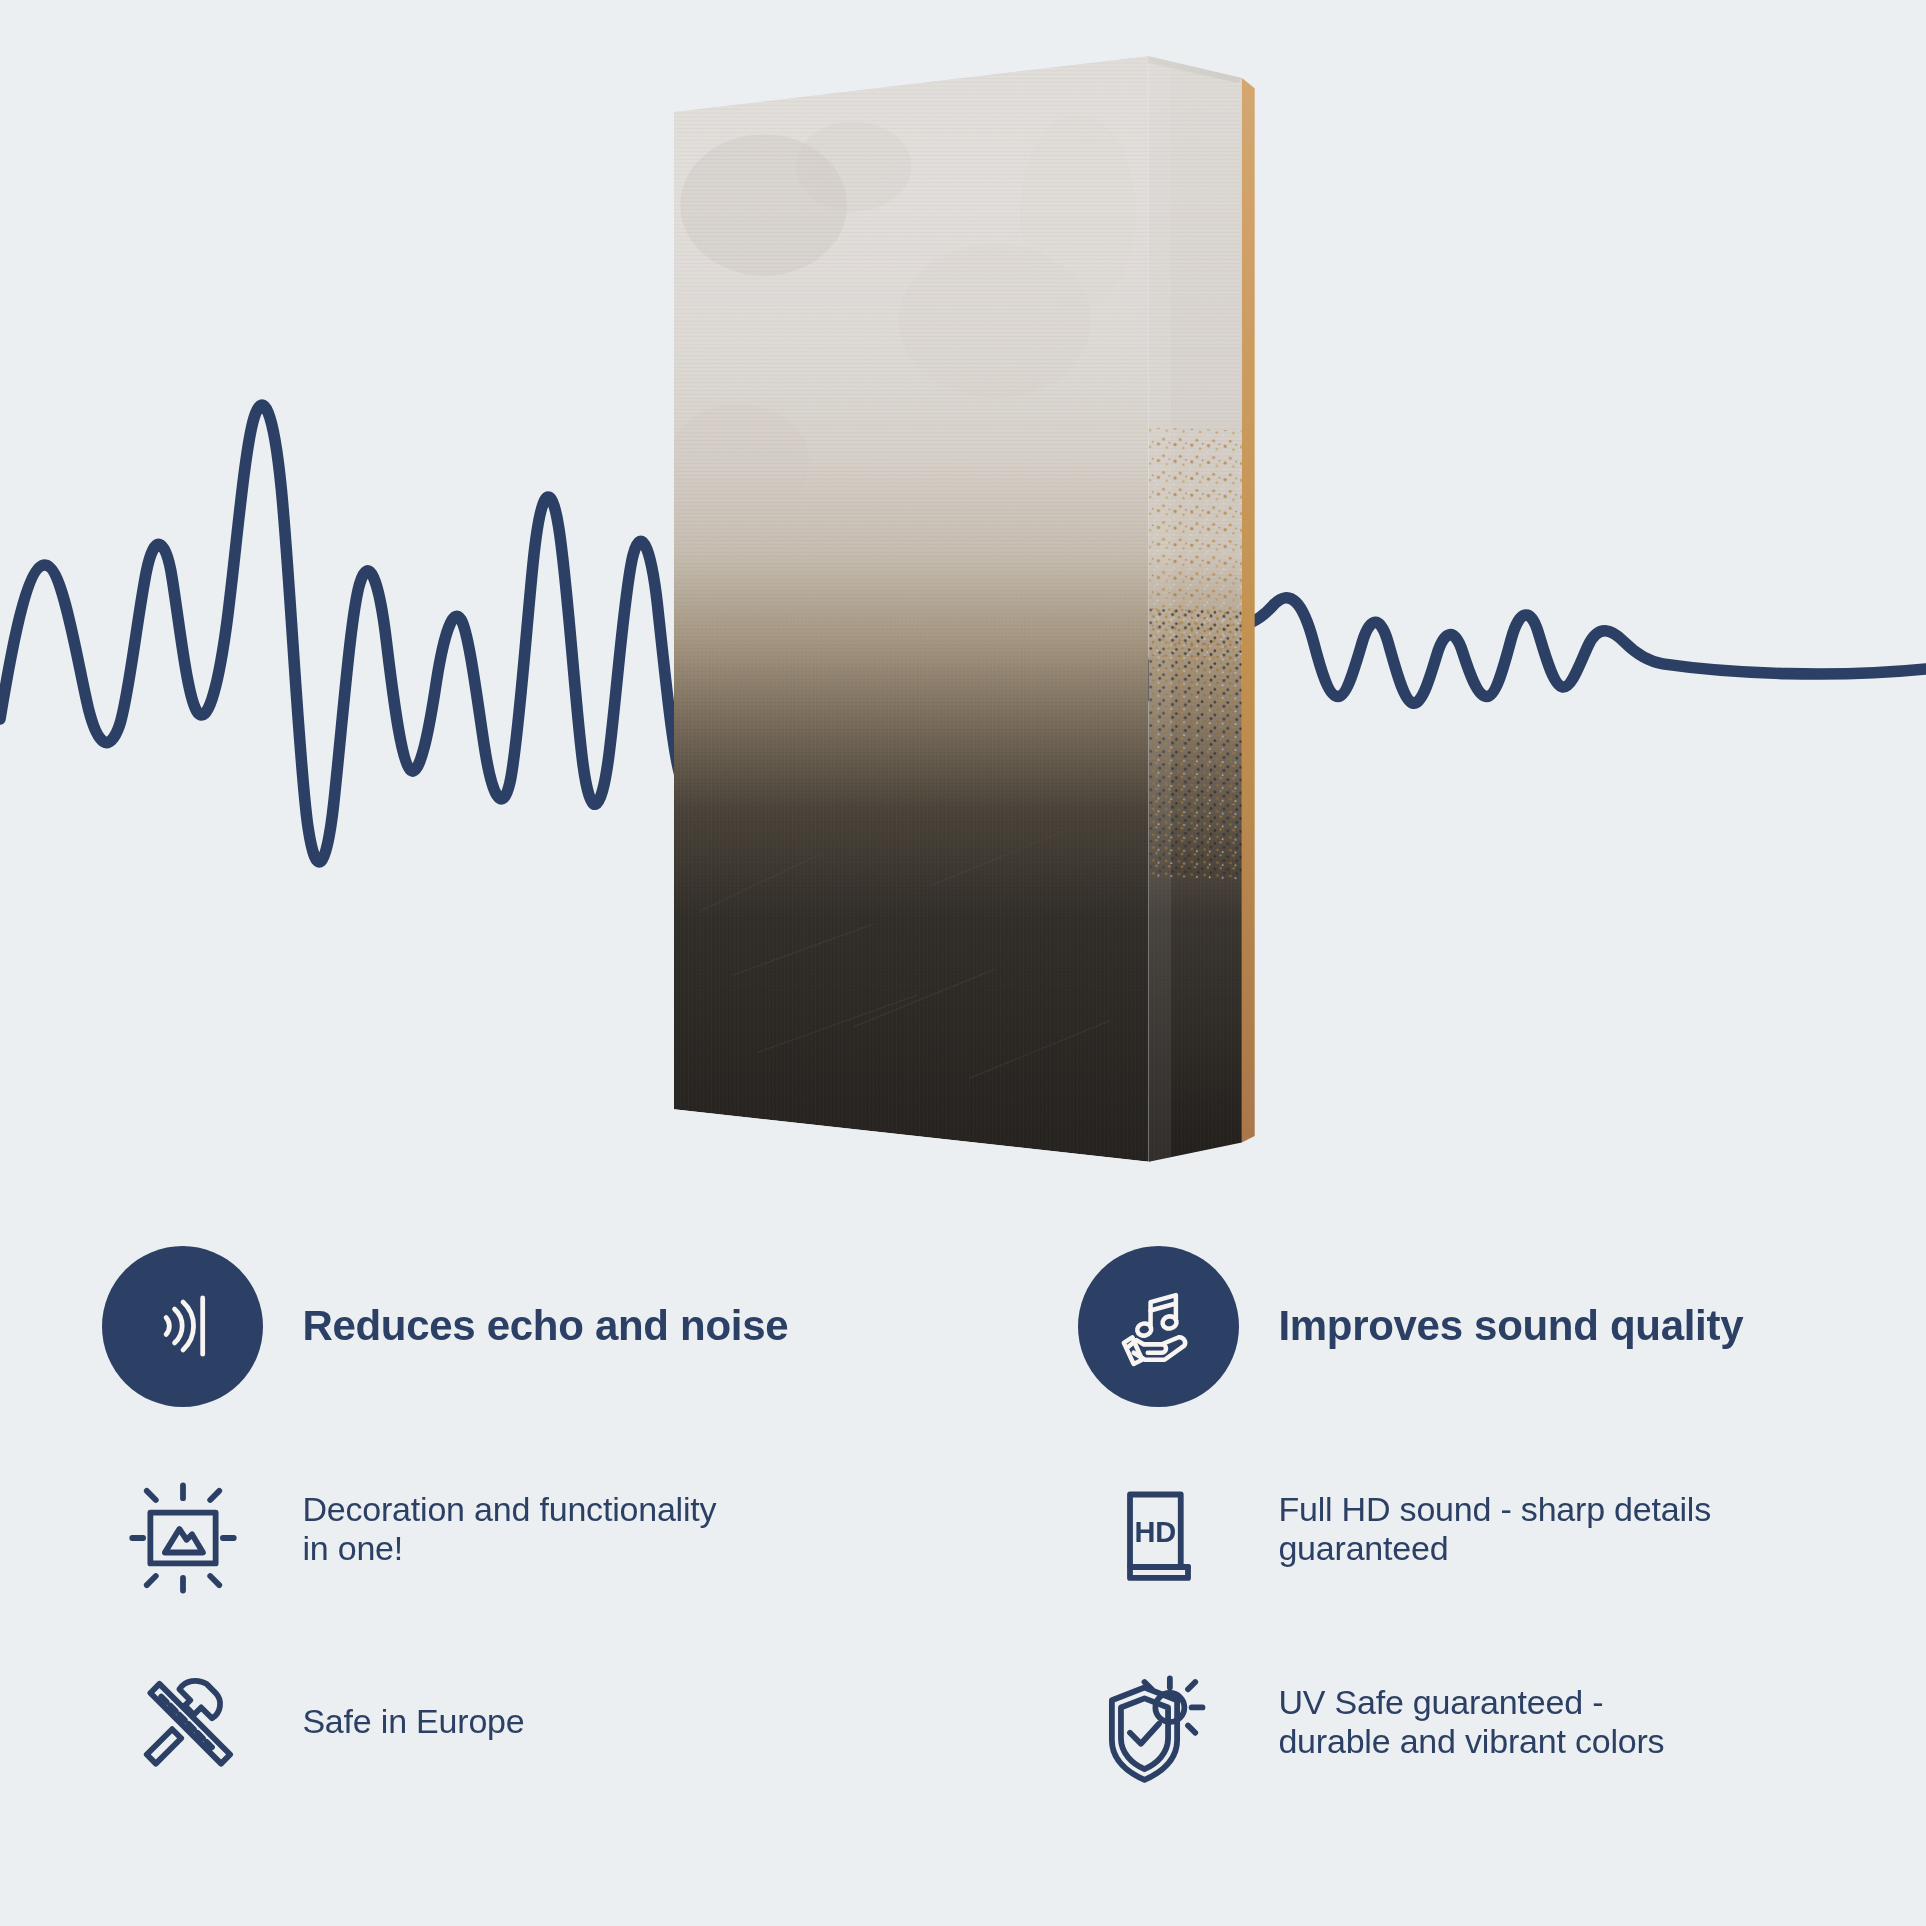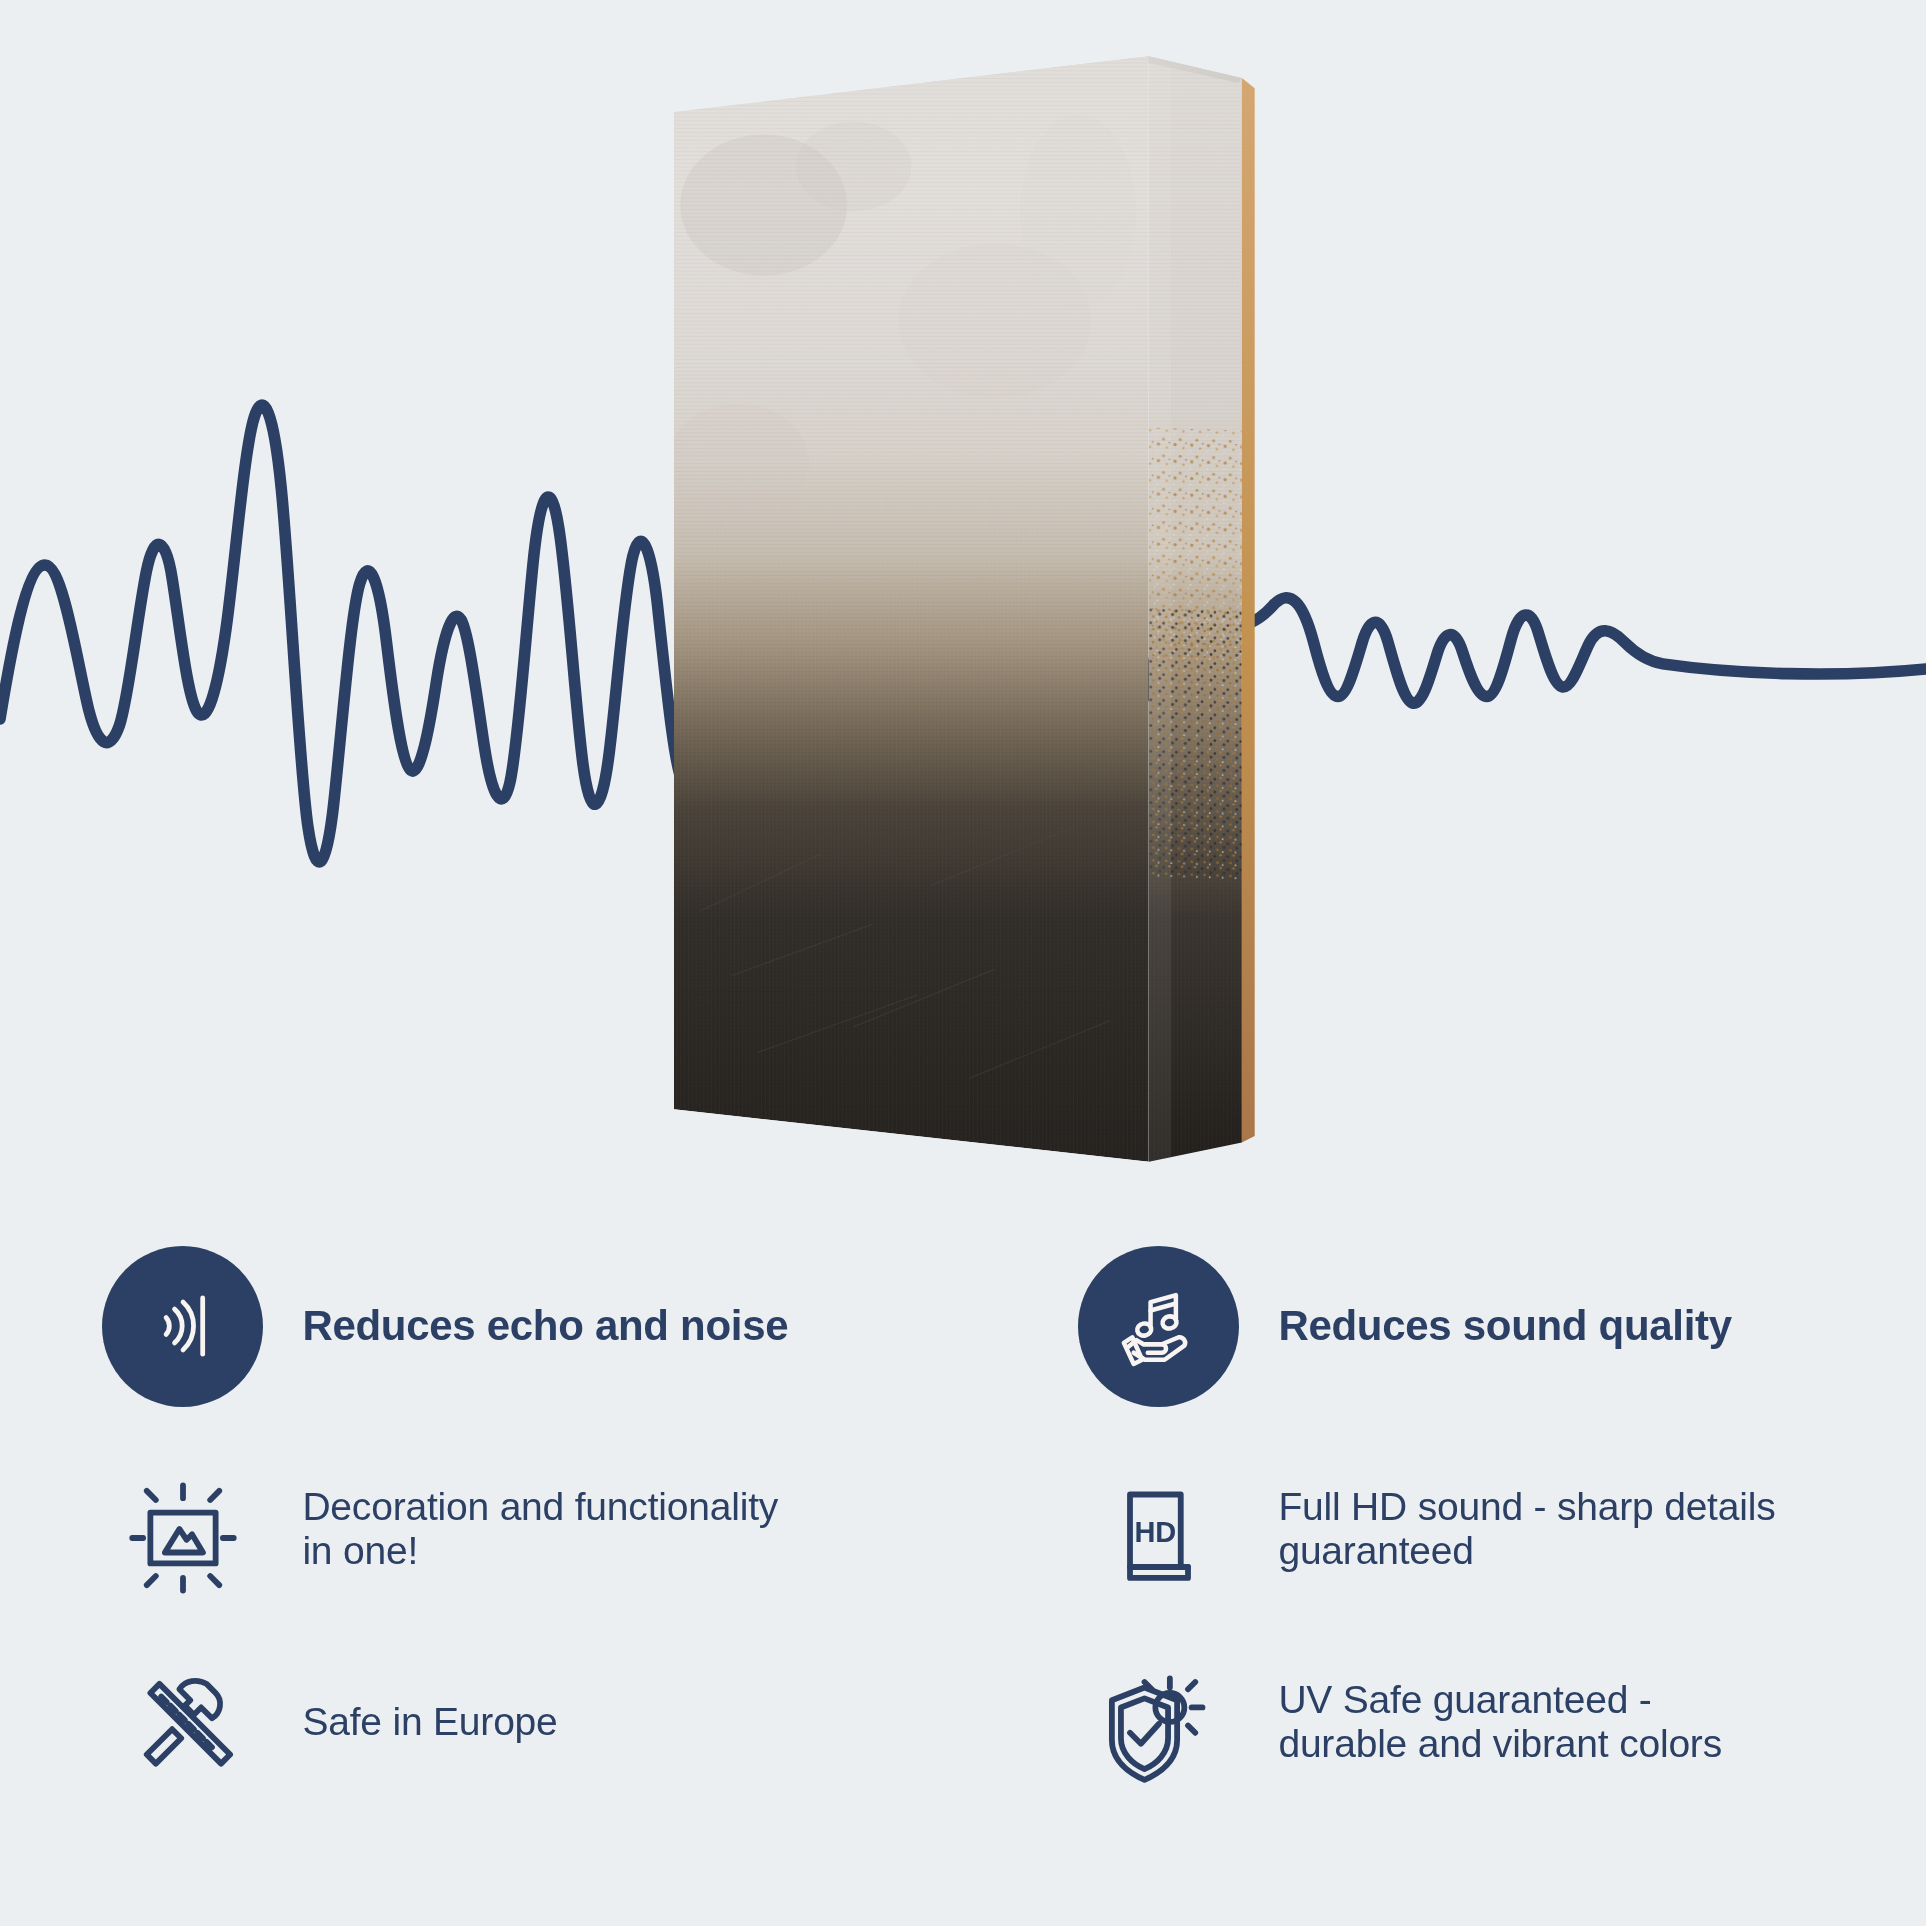--- a/index.html
+++ b/index.html
@@ -60,21 +60,21 @@
     color:#2b4064;
     margin-left:39px;
     line-height:1.12;
   }
   .feature.primary .feature-label{
     font-size:42px;
     font-weight:bold;
     letter-spacing:-0.3px;
   }
   .feature.secondary .feature-label{
-    font-size:39px;
+    font-size:34px;
     font-weight:normal;
     letter-spacing:-0.2px;
     white-space:pre-line;
   }
 </style>
 </head>
 <body>
 
 <div class="stage">
 
@@ -319,21 +319,21 @@
         <svg viewBox="0 0 64 64" fill="none" stroke="#f7f4f2" stroke-width="3.2" stroke-linecap="round" stroke-linejoin="round">
           <path d="M26 33 L26 15 L44 10 L44 28"></path>
           <line x1="26" y1="21" x2="44" y2="16"></line>
           <ellipse cx="21.5" cy="34.5" rx="5" ry="4.3" transform="rotate(-12 21.5 34.5)"></ellipse>
           <ellipse cx="39.5" cy="29.5" rx="5" ry="4.3" transform="rotate(-12 39.5 29.5)"></ellipse>
           <path d="M10 47 L16 42 L21 45 L30 45 L34 45 A3 3 0 0 1 34 51 L24 51"></path>
           <path d="M21 45 L34 45 L46 40 A4 4 0 0 1 50 46 L36 56 L22 56 L14 51"></path>
           <path d="M7 44 L13 40 L20 56 L14 59 Z"></path>
         </svg>
       </div>
-      <div class="feature-label">Reduces sound quality</div>
+      <div class="feature-label">Improves sound quality</div>
     </div>
 
     <div class="feature secondary">
       <div class="plainicon">
         <svg viewBox="0 0 64 64" fill="none" stroke="#2b4064" stroke-width="3.2" stroke-linecap="round" stroke-linejoin="round">
           <rect x="14" y="18" width="36" height="28"></rect>
           <path d="M22 40 L30 27 L34 33 L37 30 L43 40 Z"></path>
           <line x1="32" y1="3" x2="32" y2="10"></line>
           <line x1="32" y1="54" x2="32" y2="61"></line>
           <line x1="4" y1="32" x2="10" y2="32"></line>

